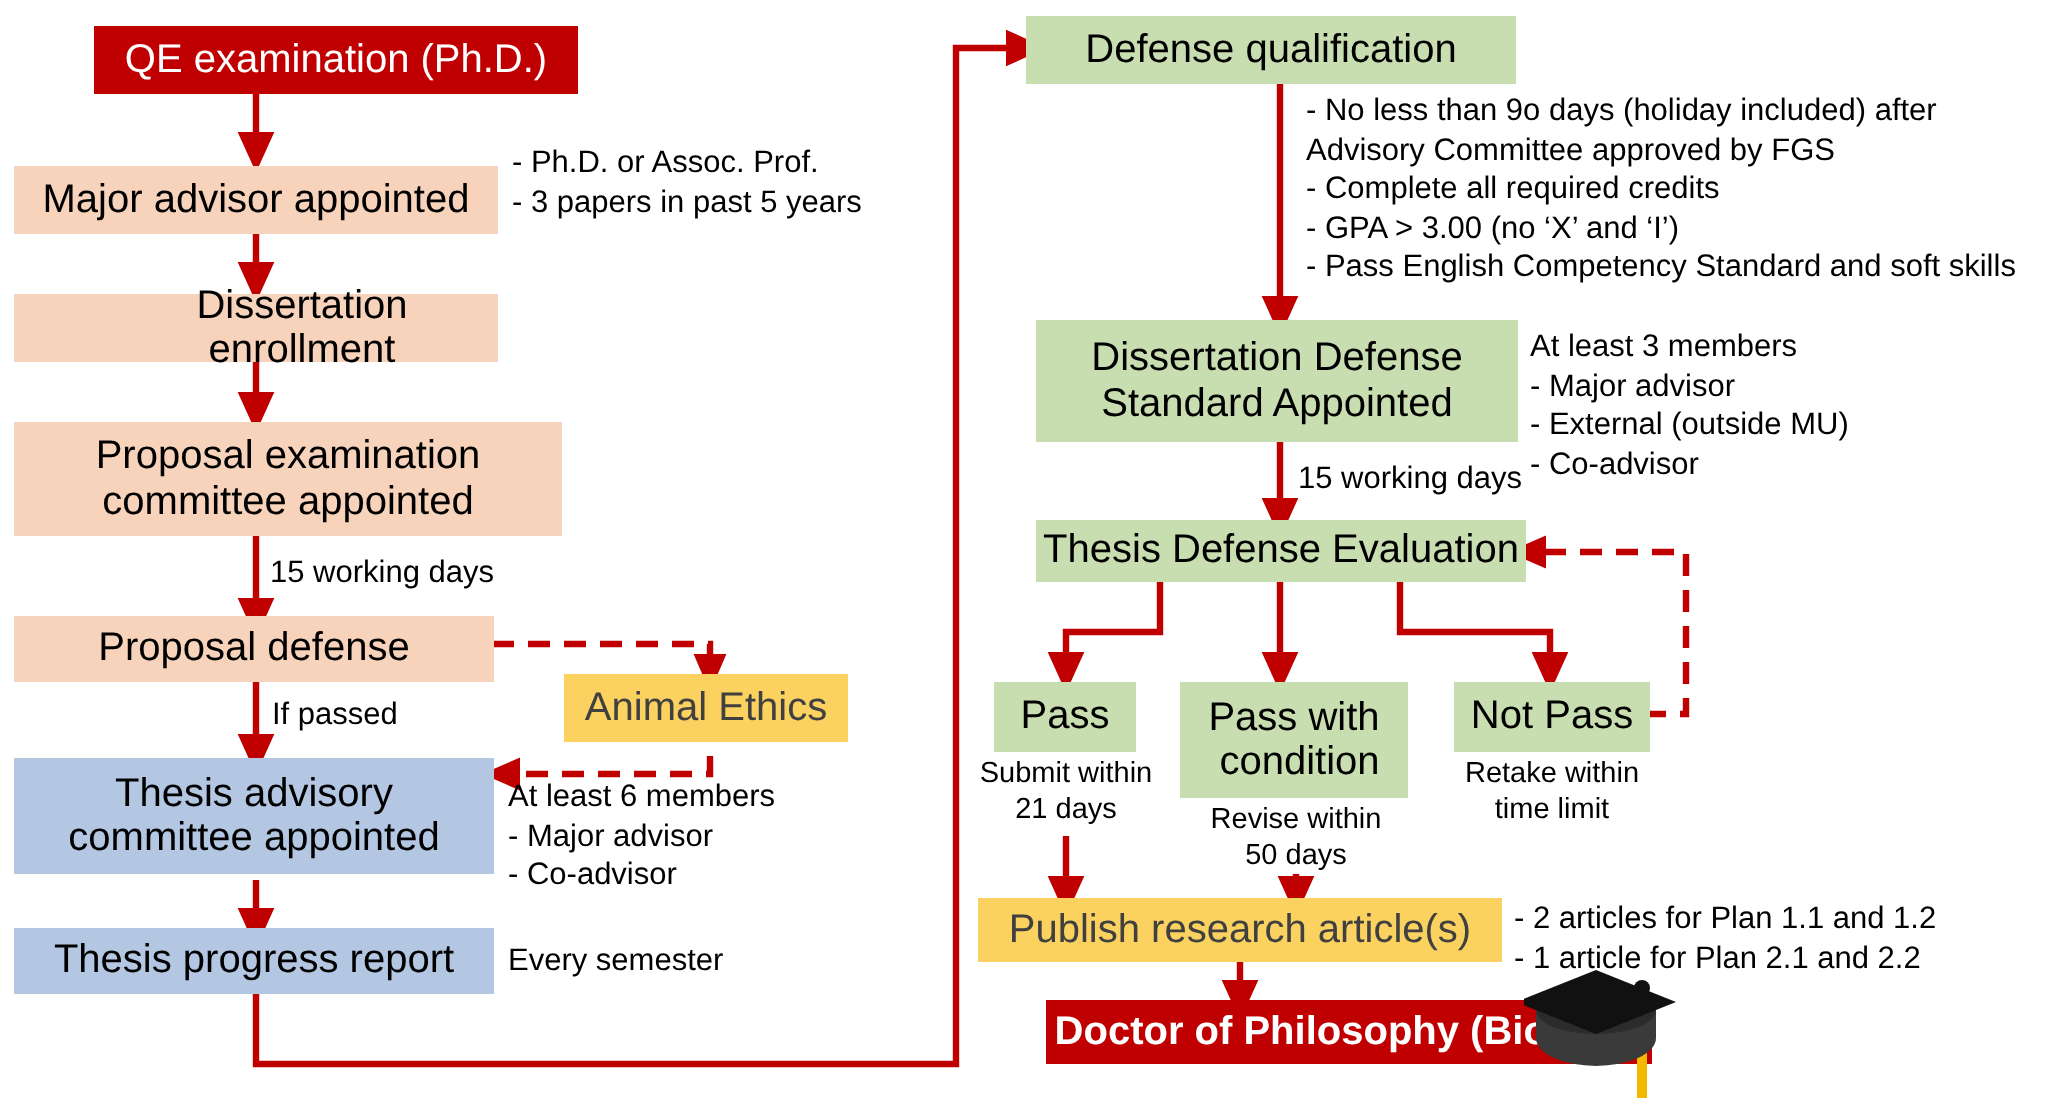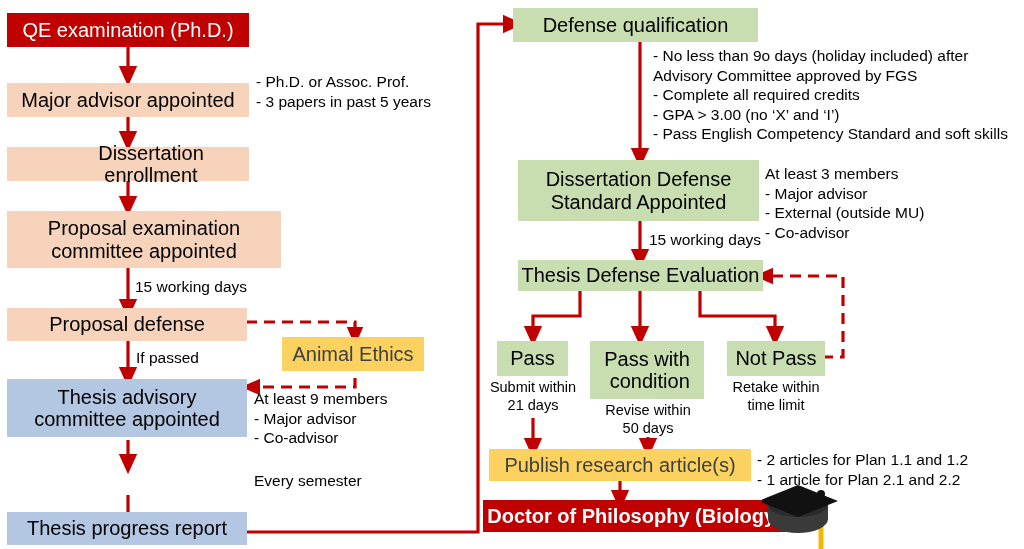--- a/index.html
+++ b/index.html
@@ -25,20 +25,21 @@
     align-items: center;
     justify-content: center;
     text-align: center;
     box-sizing: border-box;
     line-height: 1.12;
     white-space: pre-line;
   }
   .red-box {
     background: #c00000;
     color: #ffffff;
+    margin-left: 40px;
   }
   .red-box.bold { font-weight: bold; }
   .peach-box { background: #f8d3bb; color: #000000; }
   .blue-box  { background: #b3c6e2; color: #000000; }
   .green-box { background: #c8ddb0; color: #000000; }
   .yellow-box{ background: #fbd15f; color: #404040; }
 
   .note {
     position: absolute;
     color: #000000;
@@ -122,30 +123,30 @@
   <div class="box peach-box" style="left:7px; top:211px; width:274px; height:57px; font-size:20px;">Proposal examination
 committee appointed</div>
 
   <div class="box peach-box" style="left:7px; top:308px; width:240px; height:33px; font-size:20px;">Proposal defense</div>
 
   <div class="box yellow-box" style="left:282px; top:337px; width:142px; height:34px; font-size:20px;">Animal Ethics</div>
 
   <div class="box blue-box" style="left:7px; top:379px; width:240px; height:58px; font-size:20px;">Thesis advisory
 committee appointed</div>
 
-  <div class="box blue-box" style="left:7px; top:464px; width:240px; height:33px; font-size:20px;margin-top:48px;">Thesis progress report</div>
+  <div class="box blue-box" style="left:7px; top:464px; width:240px; height:33px; font-size:20px;">Thesis progress report</div>
 
   <div class="note" style="left:256px; top:72px; font-size:15.5px;">- Ph.D. or Assoc. Prof.
 - 3 papers in past 5 years</div>
 
   <div class="note" style="left:135px; top:277px; font-size:15.5px;">15 working days</div>
 
   <div class="note" style="left:136px; top:348px; font-size:15.5px;">If passed</div>
 
-  <div class="note" style="left:254px; top:389px; font-size:15.5px;">At least 9 members
+  <div class="note" style="left:254px; top:389px; font-size:15.5px;">At least 6 members
 - Major advisor
 - Co-advisor</div>
 
   <div class="note" style="left:254px; top:471px; font-size:15.5px;">Every semester</div>
 
   <div class="box green-box" style="left:513px; top:8px; width:245px; height:34px; font-size:20px;">Defense qualification</div>
 
   <div class="box green-box" style="left:518px; top:160px; width:241px; height:61px; font-size:20px;">Dissertation Defense
 Standard Appointed</div>
 

